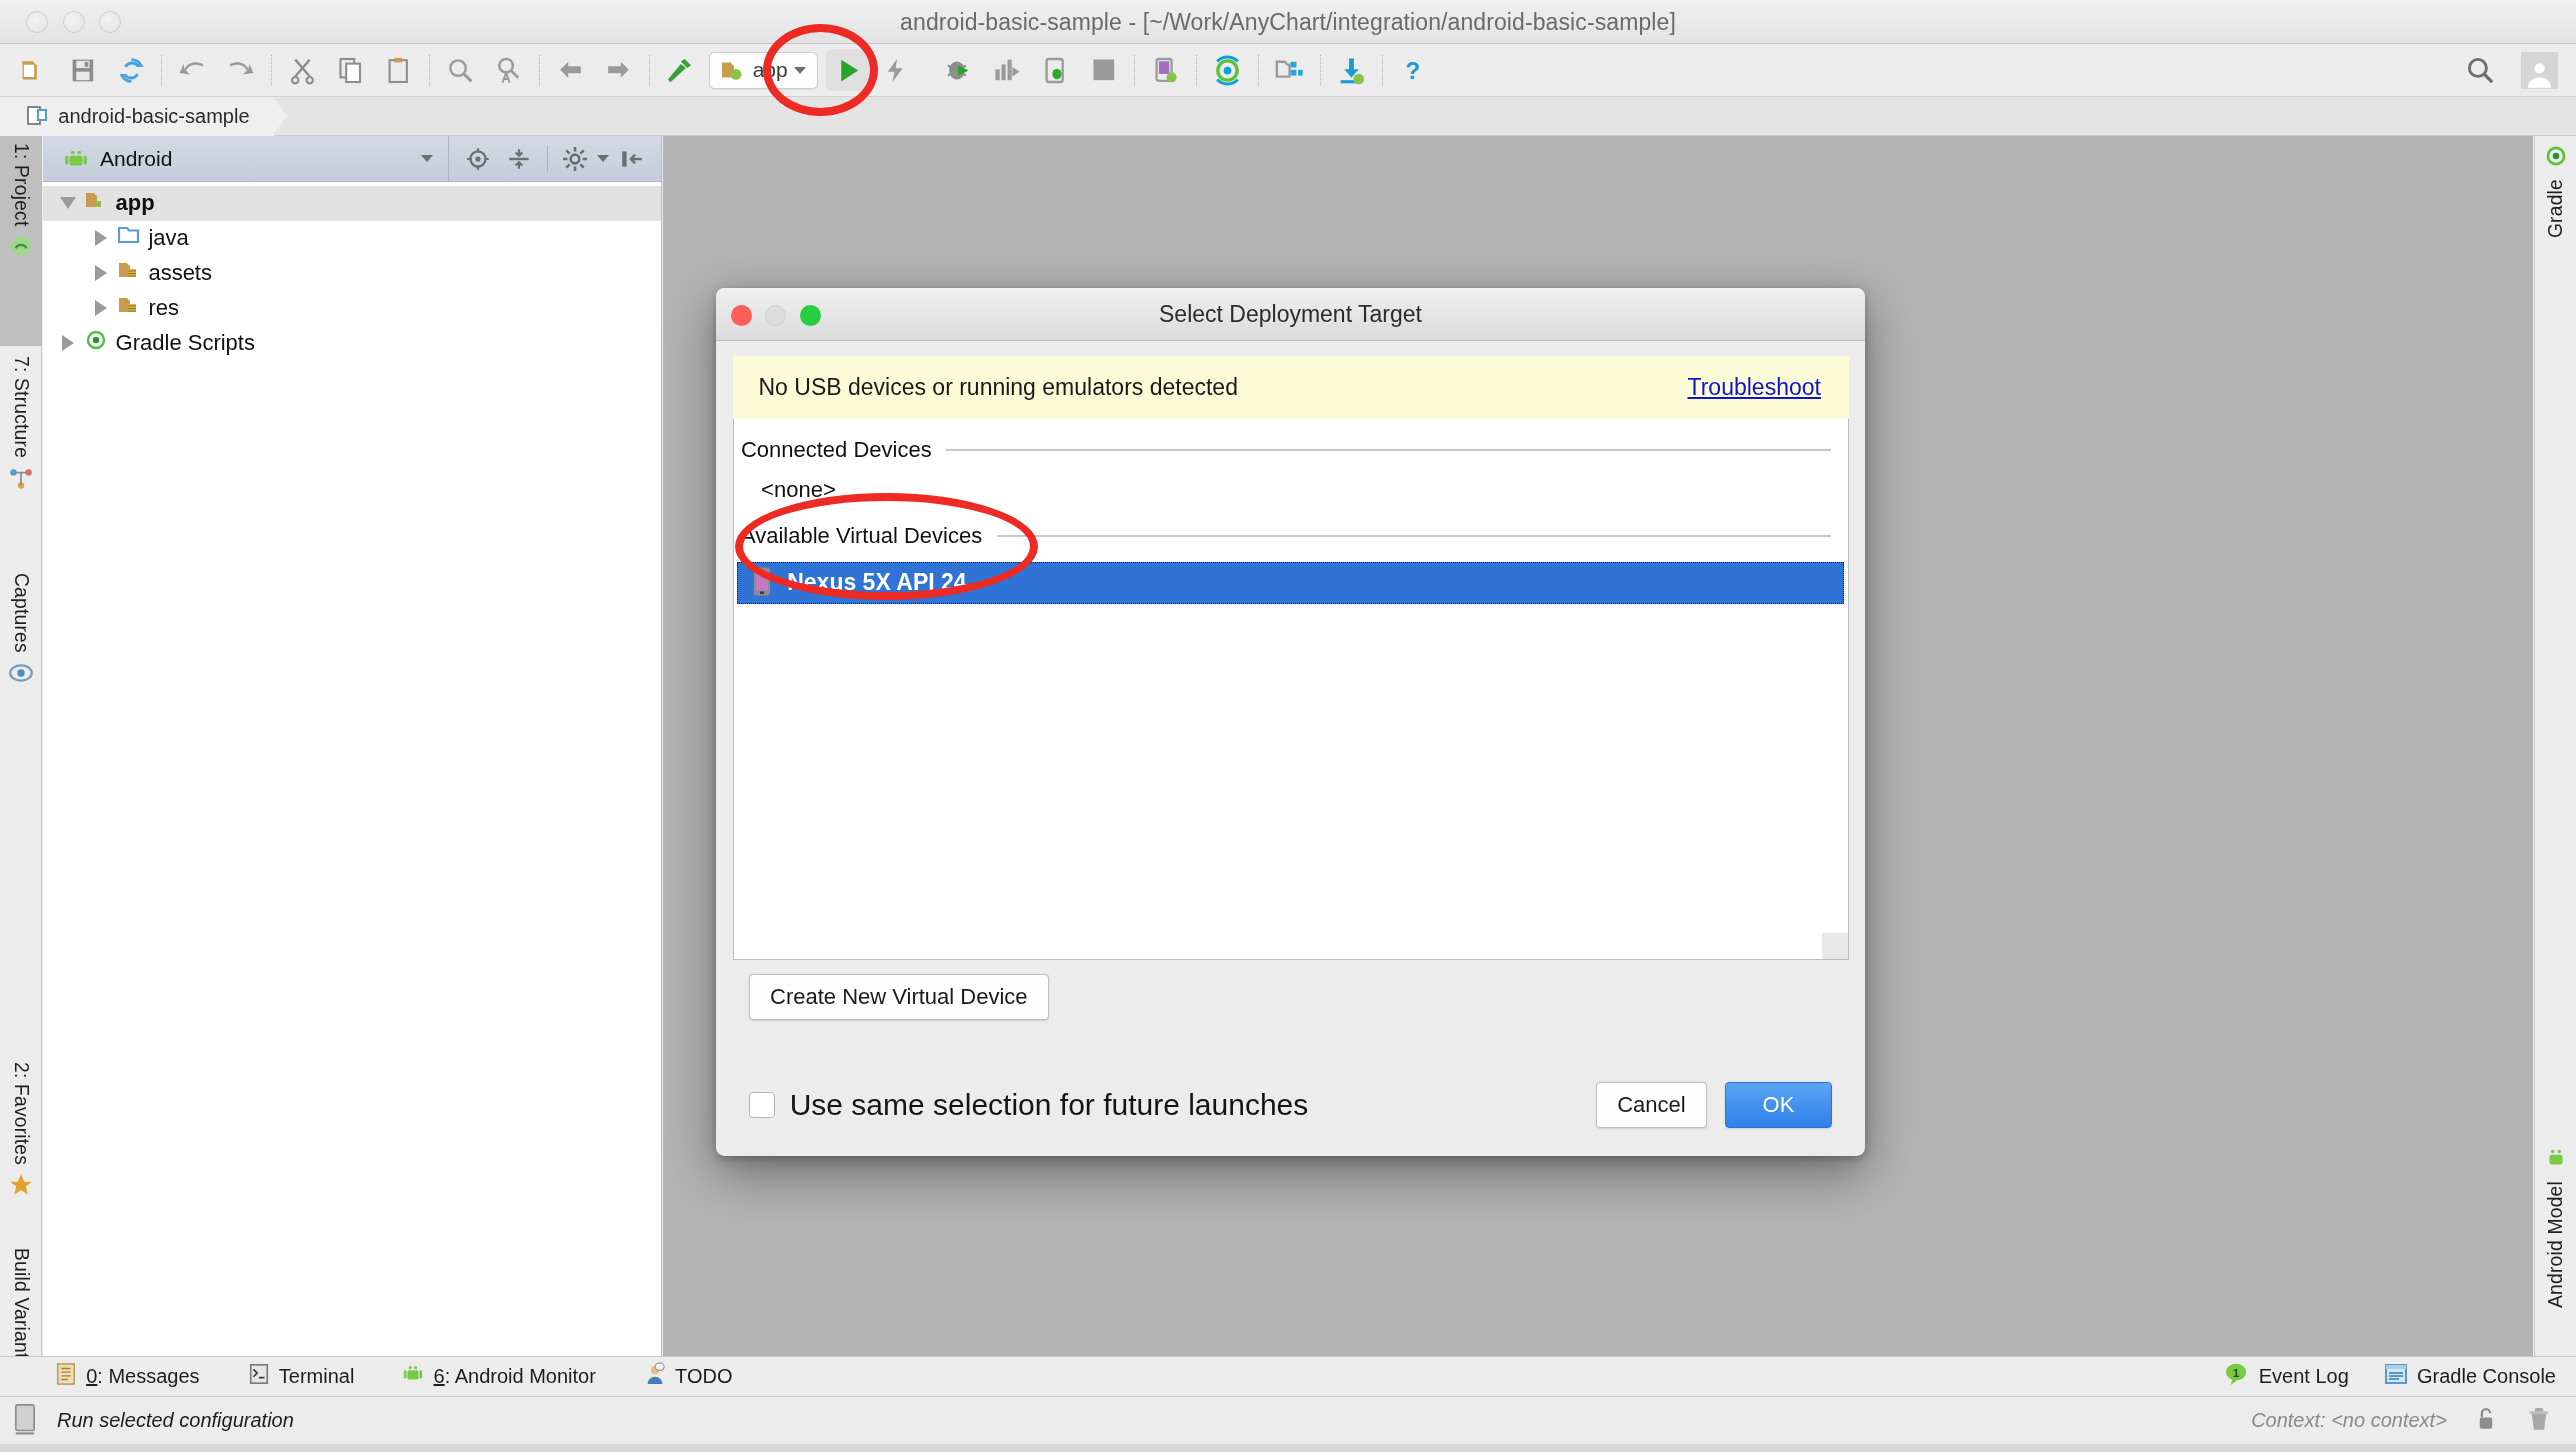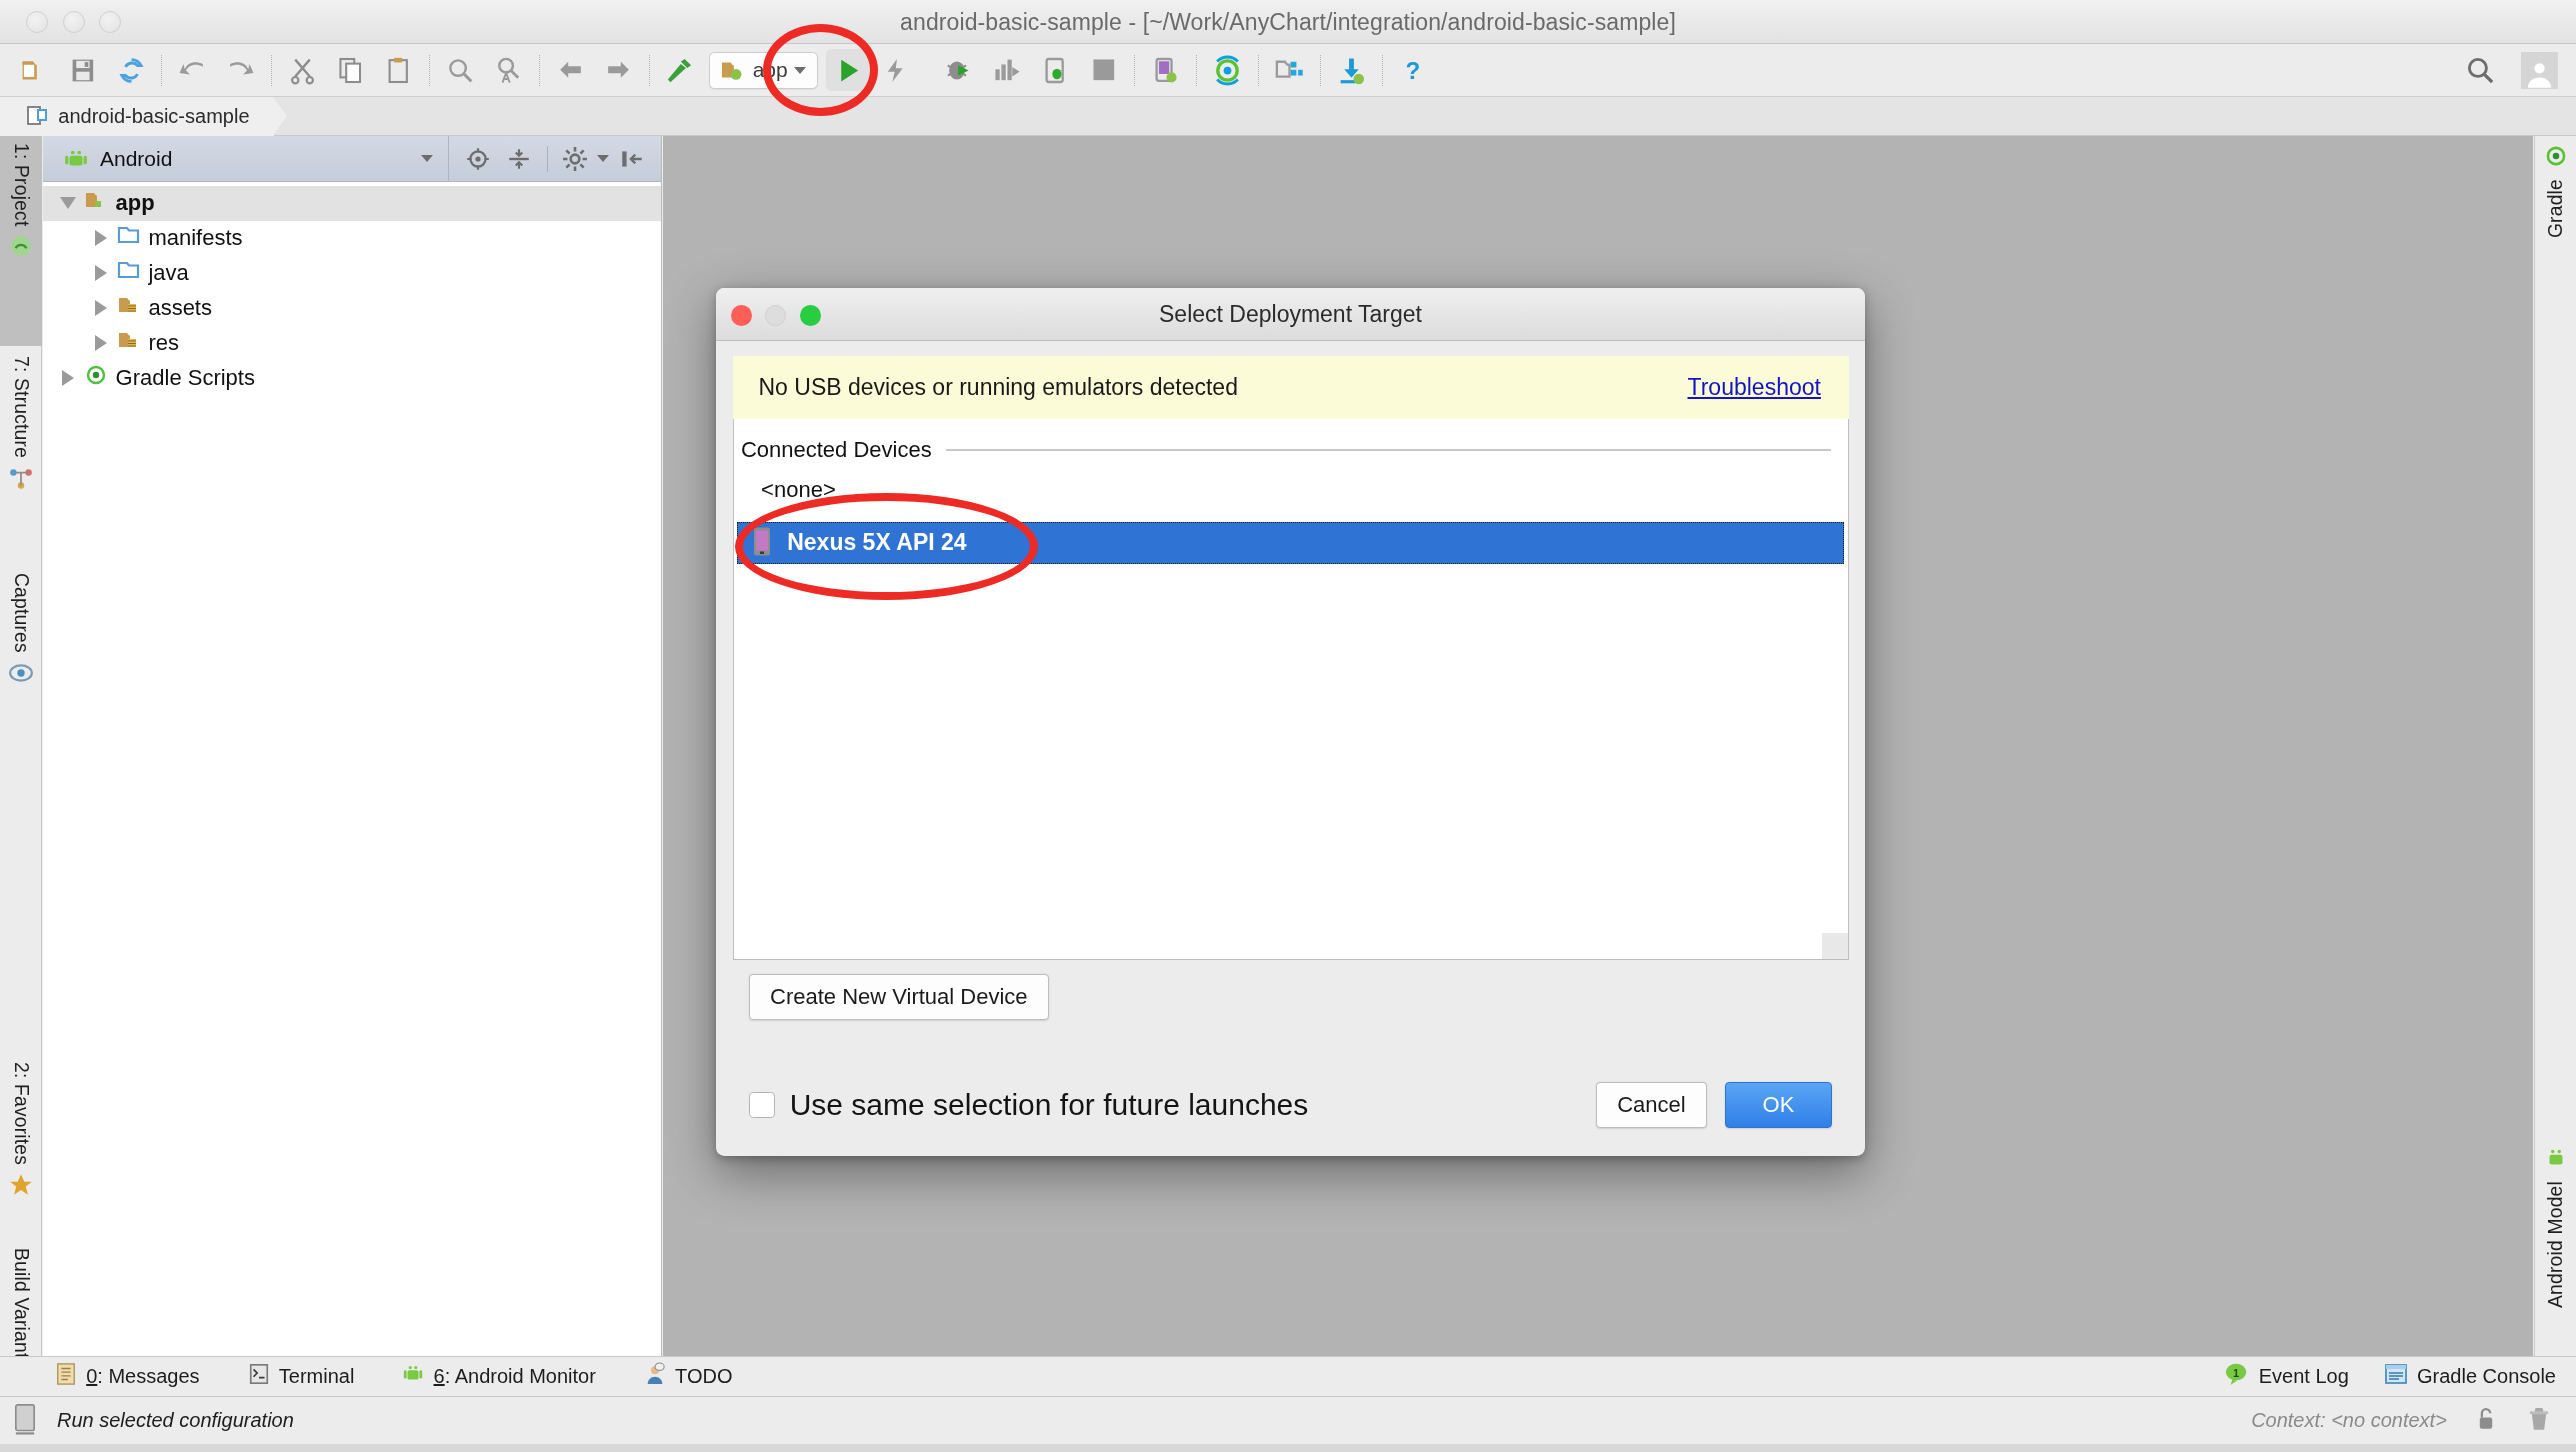--- a/index.html
+++ b/index.html
@@ -628,31 +628,20 @@
       </div>
       <div class="trow indent1">
         <span class="twist">
             <span class="tri-right"></span>
           </span>
         <span>
           <svg width="26" height="24" viewBox="0 0 24 24">
               <path d="M2 5h8l2 2.5h9V19H2z" fill="none" stroke="#5b9bd5" stroke-width="2.2"></path>
             </svg>
         </span>
-        <span class="tlabel">manifests</span>
-      </div>
-      <div class="trow indent1">
-        <span class="twist">
-            <span class="tri-right"></span>
-          </span>
-        <span>
-          <svg width="26" height="24" viewBox="0 0 24 24">
-              <path d="M2 5h8l2 2.5h9V19H2z" fill="none" stroke="#5b9bd5" stroke-width="2.2"></path>
-            </svg>
-        </span>
         <span class="tlabel">java</span>
       </div>
       <div class="trow indent1">
         <span class="twist">
             <span class="tri-right"></span>
           </span>
         <span>
           <svg width="26" height="24" viewBox="0 0 24 24">
               <path d="M2 5h8l2 2.5h1V19H2z" fill="#c99b4e"></path>
               <rect x="11" y="11" width="8" height="8" fill="#e0b84a"></rect>
@@ -705,20 +694,24 @@
         <span class="link">Troubleshoot</span>
       </div>
 
       <div class="dev-list">
         <div class="group-head">
           <span class="gt">Connected Devices</span>
           <span class="gline"></span>
         </div>
         <div class="none-row">&lt;none&gt;</div>
 
+        <div class="group-head">
+          <span class="gt">Available Virtual Devices</span>
+          <span class="gline"></span>
+        </div>
         <div class="dev-row sel">
           <span>
             <svg width="24" height="31" viewBox="0 0 24 30">
                 <rect x="4" y="1" width="16" height="28" rx="2" fill="#8d8d8d"></rect>
                 <rect x="6" y="4" width="12" height="20" fill="#c479c4"></rect>
                 <rect x="10" y="25" width="4" height="2.5" fill="#3a3a3a"></rect>
               </svg>
           </span>
           <span class="dname">Nexus 5X API 24</span>
         </div>

